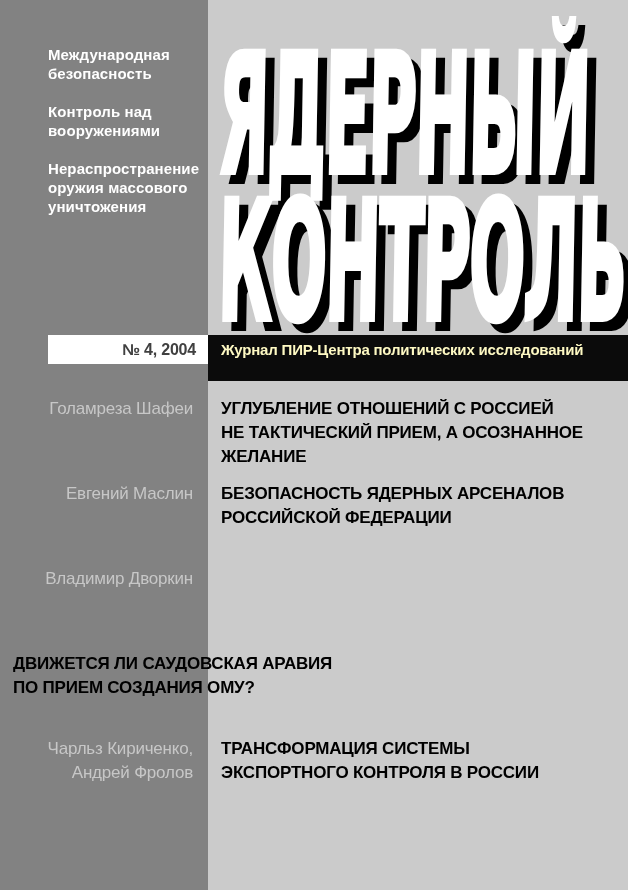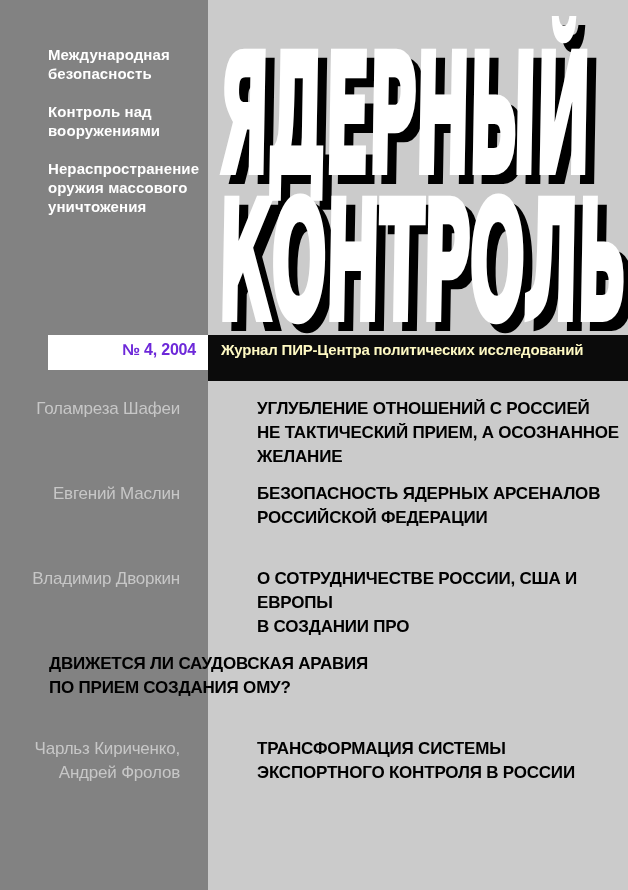--- a/index.html
+++ b/index.html
@@ -23,40 +23,40 @@
     position:absolute;white-space:nowrap;
     font-family:"DejaVu Sans","Liberation Sans",sans-serif;
     font-weight:bold;font-size:165px;line-height:165px;letter-spacing:-4px;
     transform:scaleX(0.40) skewX(-2.5deg);transform-origin:0 0;
     -webkit-text-stroke:6px currentColor;
   }
   .mast-shadow{left:9px;top:9px;color:#000000;}
   .mast-front{left:0;top:0;color:#ffffff;}
   
   .issue-num{
-    position:absolute;left:48px;top:335px;width:160px;height:35px;background:#ffffff;
+    position:absolute;left:48px;top:335px;width:160px;height:29px;background:#ffffff;
     box-sizing:border-box;padding-right:12px;text-align:right;
-    color:#6d28d9;font-weight:bold;font-size:16px;line-height:29px;letter-spacing:-0.2px;
+    color:#404040;font-weight:bold;font-size:16px;line-height:29px;letter-spacing:-0.2px;
   }
   .journal-bar{
     position:absolute;left:208px;top:335px;width:420px;height:46px;background:#0b0b0b;
     box-sizing:border-box;padding-left:13px;
     color:#fef9c3;font-weight:bold;font-size:15px;line-height:29px;letter-spacing:-0.2px;
   }
   
   .toc{position:absolute;left:0;top:397px;width:628px;}
   .entry{display:flex;align-items:flex-start;height:85px;}
   .entry-authors{
-    width:208px;box-sizing:border-box;padding-right:28px;text-align:right;
+    width:208px;box-sizing:border-box;padding-right:15px;text-align:right;
     color:#c7c7c7;font-size:17px;line-height:24px;white-space:pre-line;letter-spacing:-0.2px;
   }
   .entry-titles{
     flex:1;box-sizing:border-box;padding-left:13px;
     color:#000000;font-weight:bold;font-size:17px;line-height:24px;
-    white-space:pre-line;letter-spacing:-0.2px;margin-left:36px;
+    white-space:pre-line;letter-spacing:-0.2px;
   }
 </style>
 </head>
 <body>
 
 <div class="cover">
 
   <div class="topics">
     <p class="topic">Международная
 безопасность</p>
@@ -90,22 +90,20 @@
     </div>
 
     <div class="entry">
       <div class="entry-authors">Евгений Маслин</div>
       <div class="entry-titles">БЕЗОПАСНОСТЬ ЯДЕРНЫХ АРСЕНАЛОВ
 РОССИЙСКОЙ ФЕДЕРАЦИИ</div>
     </div>
 
     <div class="entry">
       <div class="entry-authors">Владимир Дворкин</div>
-      <div class="entry-titles">О СОТРУДНИЧЕСТВЕ РОССИИ, США И ЕВРОПЫ
-В СОЗДАНИИ ПРО</div>
     </div>
 
     <div class="entry">
       <div class="entry-titles">ДВИЖЕТСЯ ЛИ САУДОВСКАЯ АРАВИЯ
 ПО ПРИЕМ СОЗДАНИЯ ОМУ?</div>
     </div>
 
     <div class="entry">
       <div class="entry-authors">Чарльз Кириченко,
 Андрей Фролов</div>

